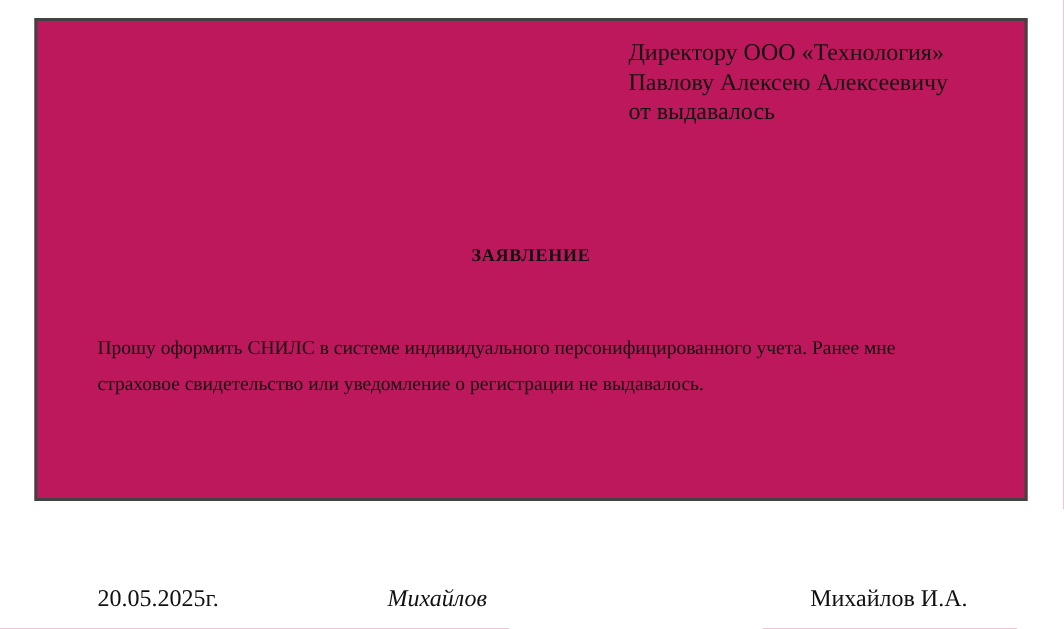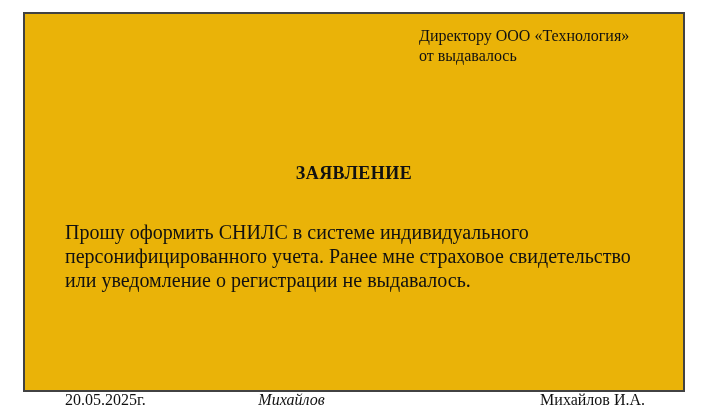--- a/index.html
+++ b/index.html
@@ -10,49 +10,49 @@
     background: #ffffff;
     overflow: hidden;
     font-family: "Liberation Serif", "DejaVu Serif", serif;
     color: #111111;
   }
   .document-frame {
     position: absolute;
     left: 23px;
     top: 12px;
     width: 662px;
-    height: 380px;
+    height: 322px;
     box-sizing: border-box;
     border: 2px solid #424242;
-    background: #eab308;
+    background: #be185d;
   }
   .addressee-block {
     position: absolute;
     top: 12px;
     left: 394px;
     font-size: 16px;
     line-height: 19.5px;
     white-space: nowrap;
   }
   .doc-title {
     position: absolute;
     top: 149px;
     left: 0;
     width: 100%;
     text-align: center;
-    font-size: 18px;
+    font-size: 12px;
     font-weight: bold;
     letter-spacing: 0.5px;
   }
   .doc-body {
     position: absolute;
     top: 206px;
     left: 40px;
     width: 586px;
-    font-size: 20px;
+    font-size: 13px;
     line-height: 24px;
     text-align: left;
   }
   .signature-row {
     position: absolute;
     top: 338px;
     left: 40px;
     right: 38px;
     display: flex;
     align-items: baseline;
@@ -66,20 +66,21 @@
   .col-sign   { text-align: left; font-style: italic; }
   .col-name   { text-align: right; margin-top: 36px; }
 </style>
 </head>
 <body>
 
 <div class="document-frame">
 
   <div class="addressee-block">
     <div>Директору ООО «Технология»</div>
+    <div>Павлову Алексею Алексеевичу</div>
     <div>от выдавалось</div>
   </div>
 
   <div class="doc-title">ЗАЯВЛЕНИЕ</div>
 
   <div class="doc-body">Прошу оформить СНИЛС в системе индивидуального персонифицированного учета. Ранее мне страховое свидетельство или уведомление о регистрации не выдавалось.</div>
 
   <div class="signature-row">
     <div class="col col-date">20.05.2025г.</div>
     <div class="col col-sign">Михайлов</div>

